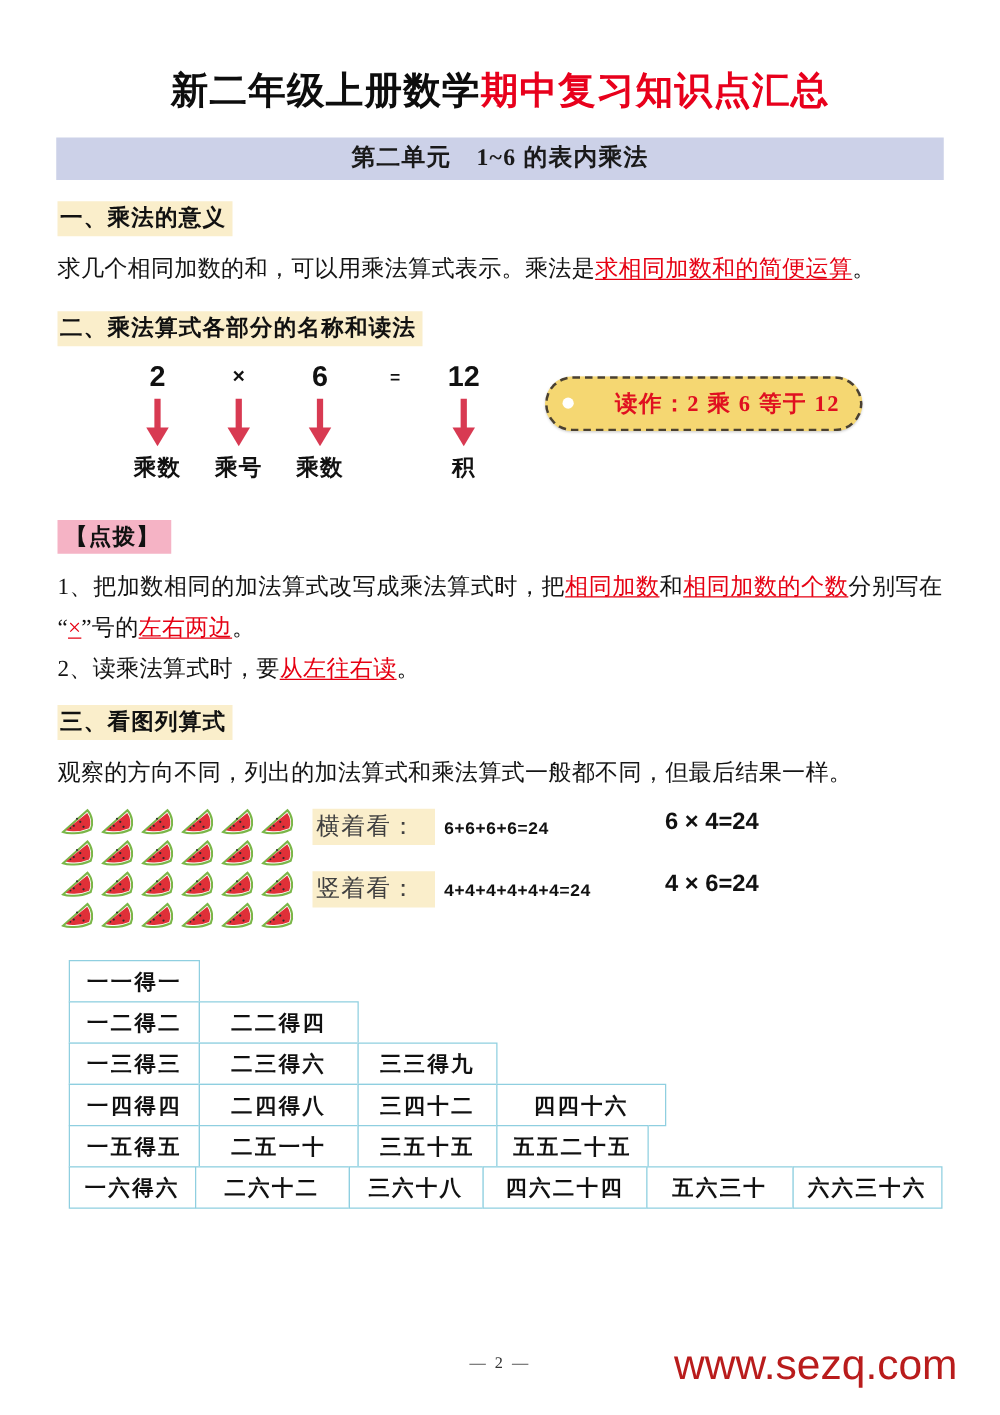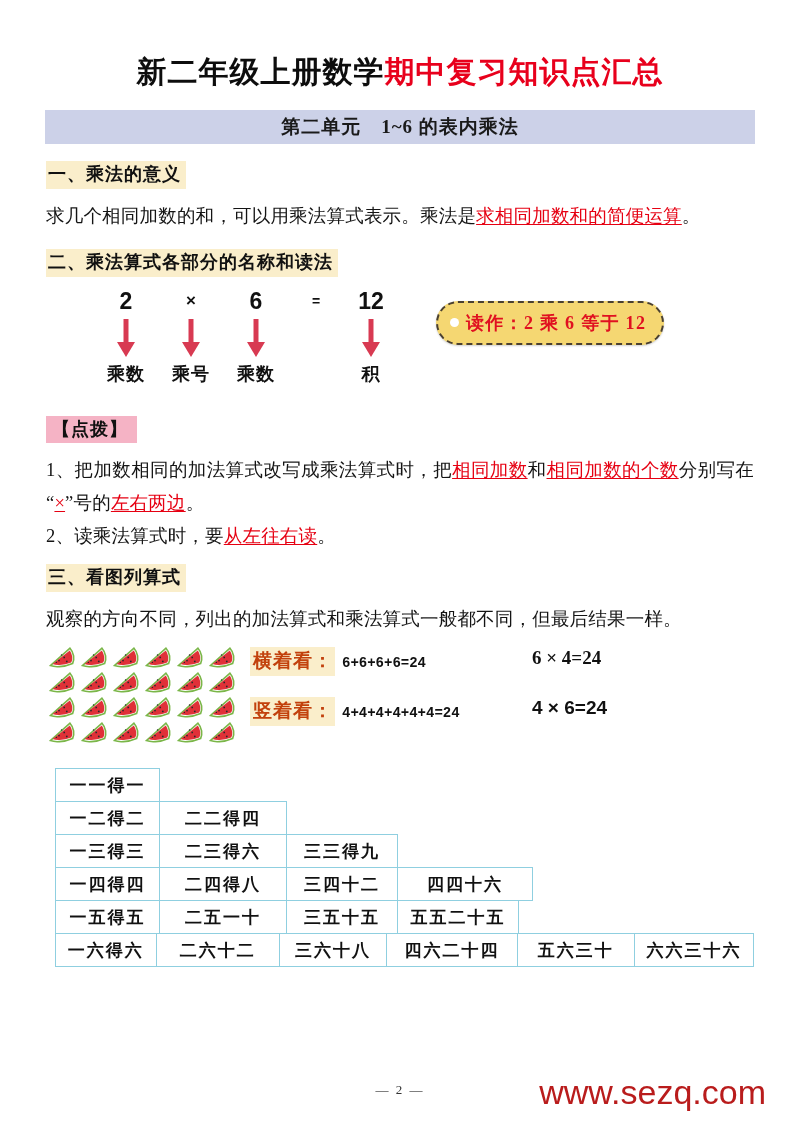--- a/index.html
+++ b/index.html
@@ -118,20 +118,21 @@
     left: 390px;
     top: 14px;
     background: #f5d772;
     border: 2px dashed #4a4030;
     border-radius: 22px;
     height: 40px;
     display: flex;
     align-items: center;
     padding: 0 16px 0 12px;
     box-shadow: 0 1px 2px rgba(0,0,0,.18);
+    gap: 26px;
   }
   .callout .dot {
     width: 9px; height: 9px;
     border-radius: 50%;
     background: #ffffff;
     margin-right: 7px;
     flex: 0 0 auto;
   }
   .callout .ctext {
     font-size: 18px;
@@ -161,25 +162,25 @@
     padding-left: 12px;
     padding-top: 2px;
   }
   .frow {
     display: flex;
     align-items: baseline;
     height: 50px;
   }
   .ftag {
     background: #faeecb;
-    color: #c2410c;
-    font-weight: bold;
+    color: #404040;
+    font-weight: normal;
     font-size: 19px;
     letter-spacing: 1px;
-    padding: 1px 2px 2px 3px;
+    padding: 1px 15px 2px 3px;
     white-space: nowrap;
   }
   .fadd {
     font-family: Liberation Mono, monospace;
     font-size: 14px;
     font-weight: bold;
     color: #111;
     margin-left: 7px;
     white-space: nowrap;
   }
@@ -586,21 +587,21 @@
               <circle cx="15.6" cy="10" r="0.8" fill="#2b2b2b"></circle>
               <circle cx="10.4" cy="17.4" r="0.7" fill="#2b2b2b"></circle>
             </svg>
           </div>
 
         <div class="formula-col">
 
           <div class="frow">
             <span class="ftag">横着看：</span>
             <span class="fadd">6+6+6+6=24</span>
-            <span class="fmul" style="left:282px;font-family:Liberation Serif, serif;">6 × 4=24</span>
+            <span class="fmul" style="left:282px;">6 × 4=24</span>
           </div>
 
           <div class="frow">
             <span class="ftag">竖着看：</span>
             <span class="fadd">4+4+4+4+4+4=24</span>
             <span class="fmul" style="left:282px;">4 × 6=24</span>
           </div>
 
         </div>
       </div>

